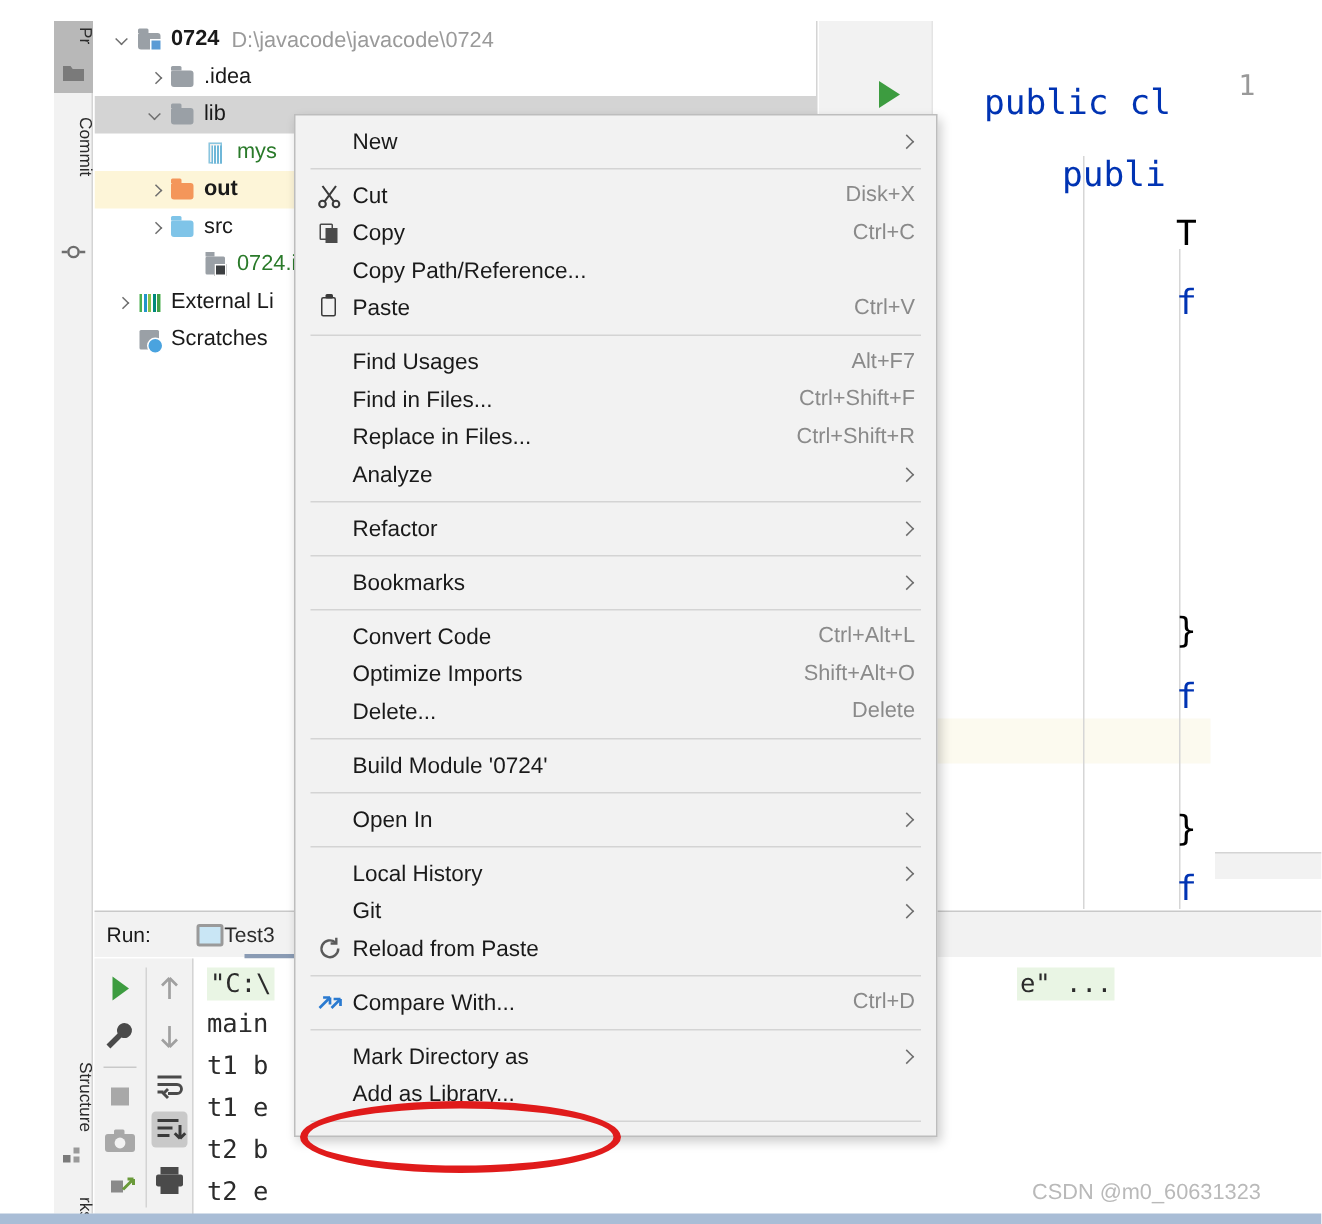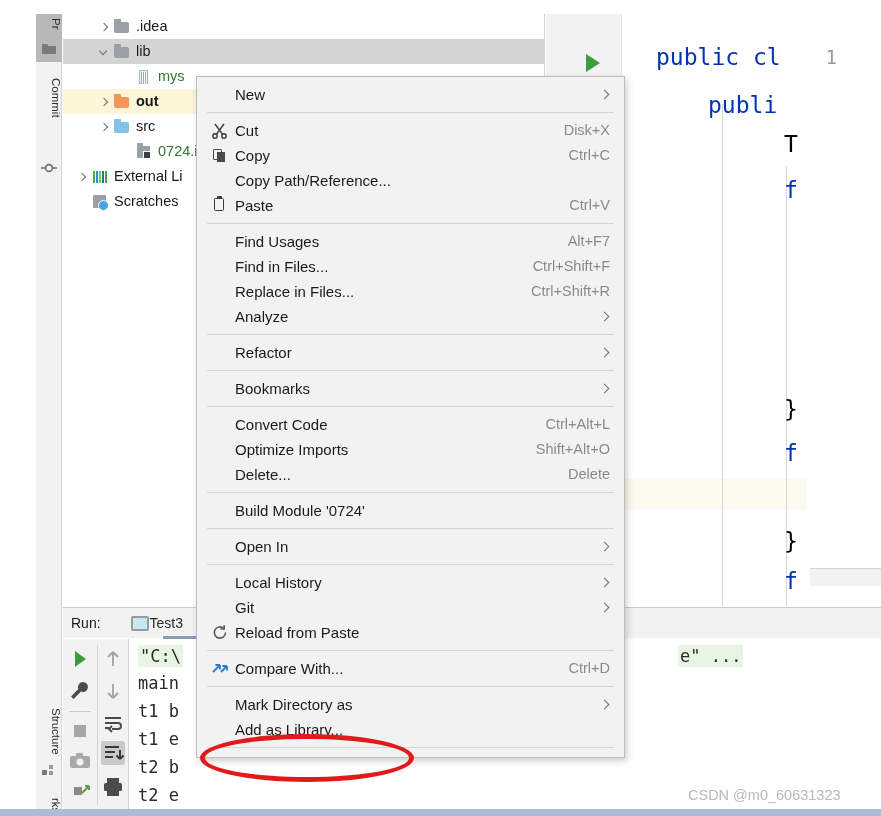--- a/index.html
+++ b/index.html
@@ -260,20 +260,21 @@
     left: 49px;
     width: 1px;
     background: #c6c6c6;
   }
   .code-line {
     position: absolute;
     font-family: "DejaVu Sans Mono", monospace;
     font-size: 23px;
     color: #0033b3;
     white-space: nowrap;
+    margin-top: 12px;
   }
   .code-line.brace { color: #000000; }
   .indent-guide {
     position: absolute;
     width: 1px;
     background: #d6d6d6;
   }
   .caret-line {
     position: absolute;
     left: 76px;
@@ -523,20 +524,28 @@
       <rect x="8" y="9" width="4" height="4" fill="#9a9a9a"></rect>
     </svg>
 
     <div class="vtab vtab-bookmarks">
       <span>rks</span>
     </div>
   </div>
 
   <div class="project-panel">
 
+    <div class="tree-row" style="padding-left:12px">
+      <span class="arrow has open"></span>
+      <span class="ico">
+          <span class="folder module"></span>
+        </span>
+      <span class="lbl bold">0724</span>
+      <span class="path-lbl">D:\javacode\javacode\0724</span>
+    </div>
 
     <div class="tree-row" style="padding-left:34px">
       <span class="arrow has"></span>
       <span class="ico">
           <span class="folder gray"></span>
         </span>
       <span class="lbl">.idea</span>
     </div>
 
     <div class="tree-row selected" style="padding-left:34px">

